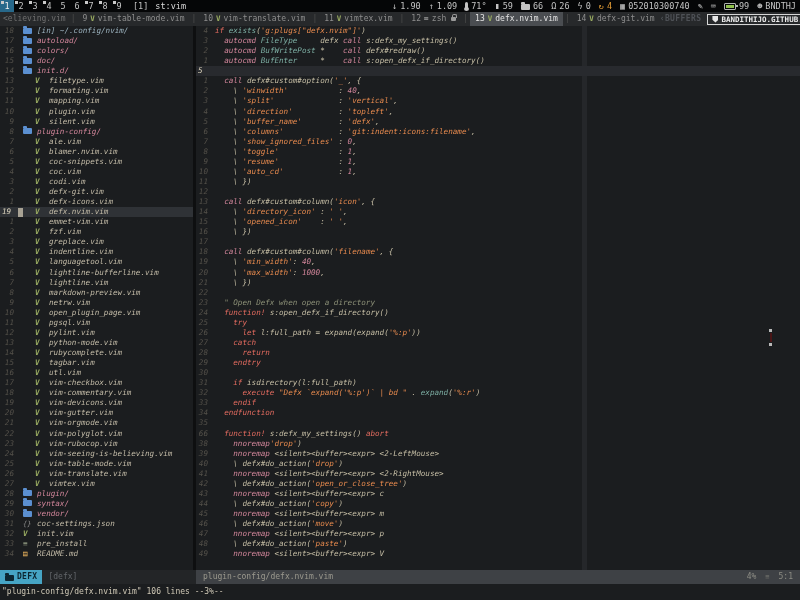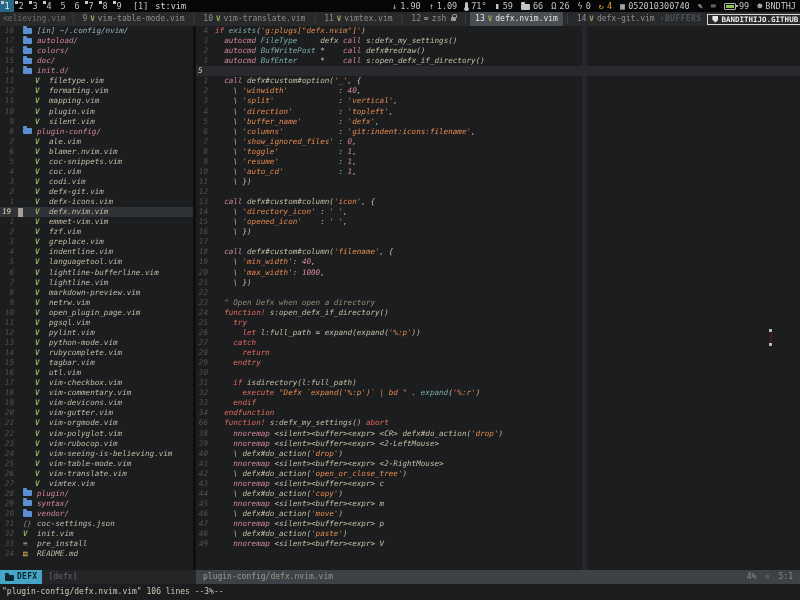--- a/index.html
+++ b/index.html
@@ -302,22 +302,23 @@
         <div class="erow"><span class="nr">25</span><span class="sk">    try</span></div>
         <div class="erow"><span class="nr">26</span><span class="sk">      let</span><span class="sd"> l:full_path = expand(expand(</span><span class="sstr">'%:p'</span><span class="sd">))</span></div>
         <div class="erow"><span class="nr">27</span><span class="sk">    catch</span></div>
         <div class="erow"><span class="nr">28</span><span class="sk">      return</span></div>
         <div class="erow"><span class="nr">29</span><span class="sk">    endtry</span></div>
         <div class="erow"><span class="nr">30</span></div>
         <div class="erow"><span class="nr">31</span><span class="sk">    if</span><span class="sd"> isdirectory(l:full_path)</span></div>
         <div class="erow"><span class="nr">32</span><span class="sk">      execute</span><span class="sd"> </span><span class="sstr">"Defx `expand('%:p')` | bd "</span><span class="sd"> . </span><span class="st">expand</span><span class="sd">(</span><span class="sstr">'%:r'</span><span class="sd">)</span></div>
         <div class="erow"><span class="nr">33</span><span class="sk">    endif</span></div>
         <div class="erow"><span class="nr">34</span><span class="sk">  endfunction</span></div>
+        <div class="erow"><span class="nr">35</span></div>
         <div class="erow"><span class="nr">66</span><span class="sk">  function!</span><span class="sd"> s:defx_my_settings() </span><span class="sk">abort</span></div>
-        <div class="erow"><span class="nr">38</span><span class="sd">    </span><span class="ss">nnoremap</span><span class="sd"> &lt;silent&gt;&lt;buffer&gt;&lt;expr&gt; &lt;CR&gt; defx#do_action(</span><span class="sstr">'drop'</span><span class="sd">)</span></div>
+        <div class="erow"><span class="nr">38</span><span class="sd">    </span><span class="ss">nnoremap</span><span class="sstr">'drop'</span><span class="sd">)</span></div>
         <div class="erow"><span class="nr">39</span><span class="sd">    </span><span class="ss">nnoremap</span><span class="sd"> &lt;silent&gt;&lt;buffer&gt;&lt;expr&gt; &lt;2-LeftMouse&gt;</span></div>
         <div class="erow"><span class="nr">40</span><span class="sd">    \ defx#do_action(</span><span class="sstr">'drop'</span><span class="sd">)</span></div>
         <div class="erow"><span class="nr">41</span><span class="sd">    </span><span class="ss">nnoremap</span><span class="sd"> &lt;silent&gt;&lt;buffer&gt;&lt;expr&gt; &lt;2-RightMouse&gt;</span></div>
         <div class="erow"><span class="nr">42</span><span class="sd">    \ defx#do_action(</span><span class="sstr">'open_or_close_tree'</span><span class="sd">)</span></div>
         <div class="erow"><span class="nr">43</span><span class="sd">    </span><span class="ss">nnoremap</span><span class="sd"> &lt;silent&gt;&lt;buffer&gt;&lt;expr&gt; c</span></div>
         <div class="erow"><span class="nr">44</span><span class="sd">    \ defx#do_action(</span><span class="sstr">'copy'</span><span class="sd">)</span></div>
         <div class="erow"><span class="nr">45</span><span class="sd">    </span><span class="ss">nnoremap</span><span class="sd"> &lt;silent&gt;&lt;buffer&gt;&lt;expr&gt; m</span></div>
         <div class="erow"><span class="nr">46</span><span class="sd">    \ defx#do_action(</span><span class="sstr">'move'</span><span class="sd">)</span></div>
         <div class="erow"><span class="nr">47</span><span class="sd">    </span><span class="ss">nnoremap</span><span class="sd"> &lt;silent&gt;&lt;buffer&gt;&lt;expr&gt; p</span></div>
         <div class="erow"><span class="nr">48</span><span class="sd">    \ defx#do_action(</span><span class="sstr">'paste'</span><span class="sd">)</span></div>

